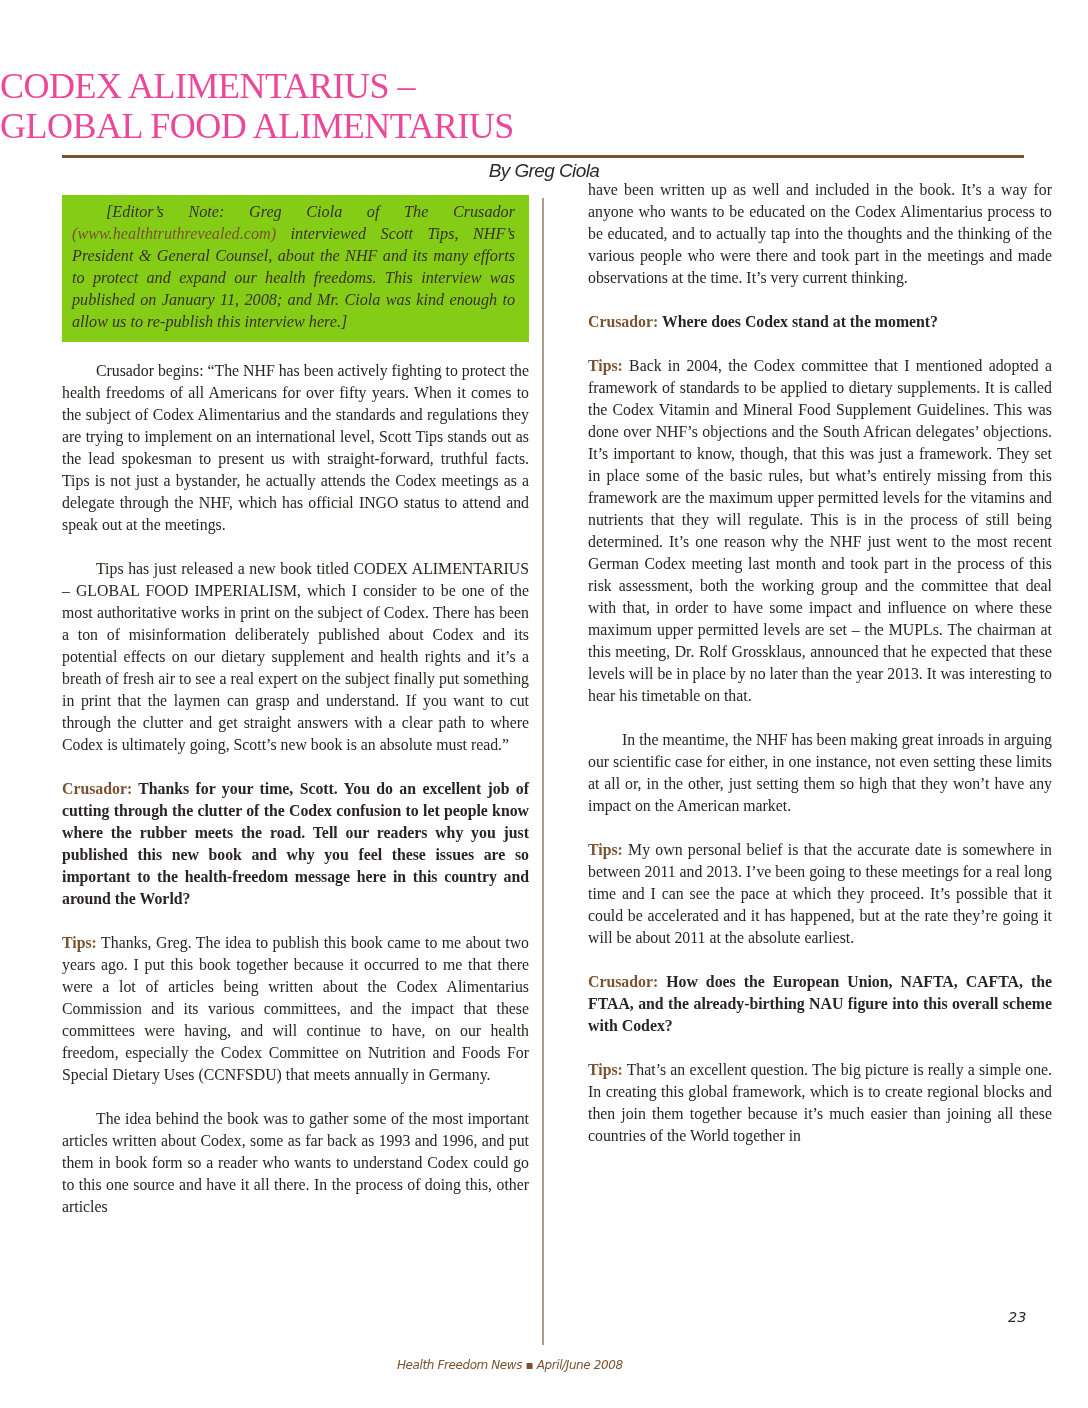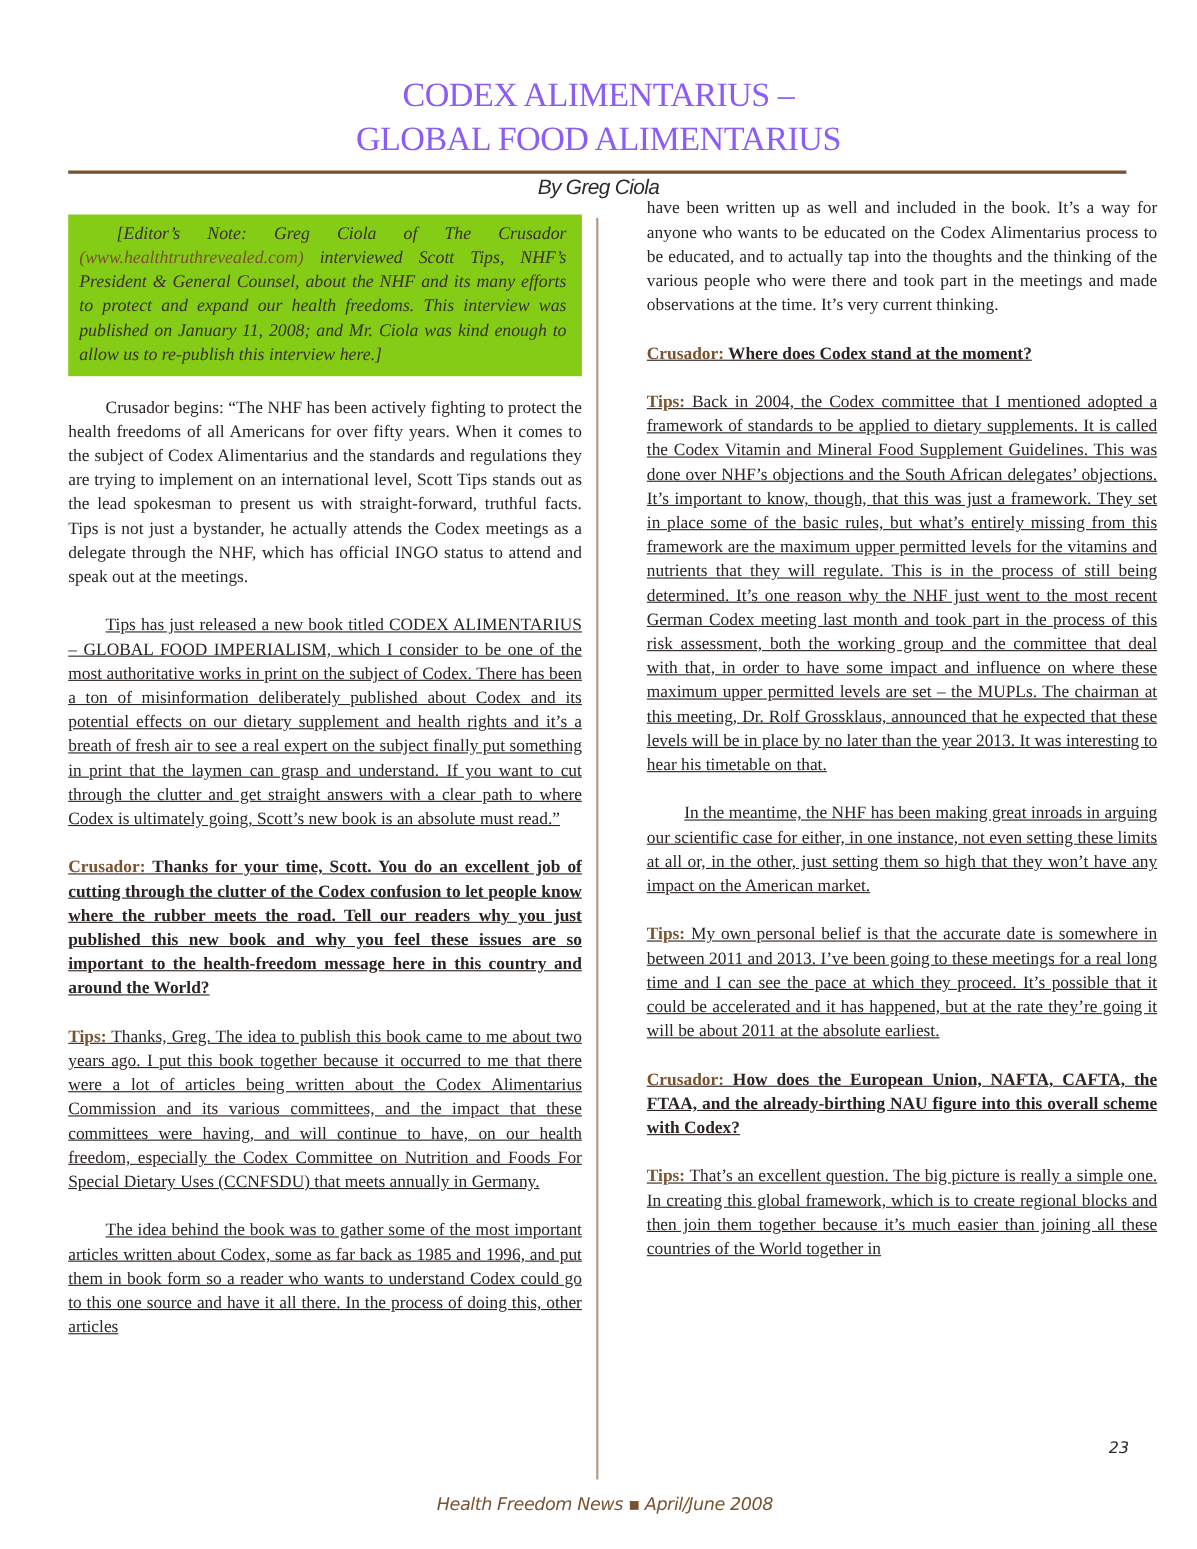--- a/index.html
+++ b/index.html
@@ -1,32 +1,32 @@
 <!DOCTYPE html>
 <html><head>
   <meta charset="utf-8">
   <style>
     html, body { margin: 0; padding: 0; background: #ffffff; }
     body { width: 1088px; height: 1408px; position: relative; overflow: hidden; font-family: "Liberation Serif", "DejaVu Serif", serif; color: #2a2422; }
-    .title { position: absolute; left: 0; right: 0; top: 66px; text-align: center; color: #8b5cf6; font-family: "Liberation Serif", serif; font-size: 31px; line-height: 40px; letter-spacing: -0.5px; }
+    .title { position: absolute; left: 0; right: 0; top: 66px; color: #ec4899; font-family: "Liberation Serif", serif; font-size: 36px; line-height: 40px; letter-spacing: -0.5px; }
     .title div { white-space: nowrap; }
     .rule { position: absolute; left: 62px; width: 962px; top: 155px; height: 3px; background: #7a5230; }
     .byline { position: absolute; left: 0; right: 0; top: 160px; text-align: center; font-family: Liberation Sans, sans-serif; font-style: italic; font-size: 19px; color: #2e2a27; letter-spacing: -0.6px; }
     .col { position: absolute; font-size: 15.8px; line-height: 22px; text-align: justify; }
     .col-left { left: 62px; width: 467px; top: 195px; }
     .col-right { left: 560px; width: 464px; top: 179px; margin-left: 28px; }
     .divider { position: absolute; left: 542px; top: 198px; width: 2px; height: 1147px; background: #b09a88; }
     .note { background: #84cc16; padding: 6px 14px 6px 10px; margin: 0 0 18px 0; font-style: italic; font-size: 16.2px; line-height: 22px; color: #3a302c; text-align: justify; height: 147px; box-sizing: border-box; }
     .note .link { color: #7a5230; }
     .indent { text-indent: 34px; }
     p { margin: 0; }
-    .gap { margin-top: 22px; text-decoration: underline; }
+    .gap { margin-top: 22px; }
     .speaker { color: #7a5230; font-weight: bold; }
     .q { font-weight: bold; color: #2a2422; }
-    .footer { position: absolute; top: 1358px; left: 397px; font-family: "DejaVu Sans", sans-serif; font-style: italic; font-size: 16px; color: #7a5230; letter-spacing: -0.4px; }
+    .footer { position: absolute; top: 1358px; left: 397px; font-family: "DejaVu Sans", sans-serif; font-style: italic; font-size: 12px; color: #7a5230; letter-spacing: -0.4px; }
     .pagenum { position: absolute; top: 1309px; left: 1008px; font-family: "DejaVu Sans", sans-serif; font-style: italic; font-size: 14.5px; color: #2e2a27; }
   </style>
 </head>
 <body>
 
 <div class="title">
   <div>CODEX ALIMENTARIUS –</div>
   <div>GLOBAL FOOD ALIMENTARIUS</div>
 </div>
 <div class="rule"></div>
@@ -35,21 +35,21 @@
 <div class="divider"></div>
 
 <div class="col col-left">
   <div class="note">
     <span class="indent-span" style="padding-left:34px">[Editor’s Note: Greg Ciola of The Crusador </span><span class="link">(www.healthtruthrevealed.com)</span><span> interviewed Scott Tips, NHF’s President &amp; General Counsel, about the NHF and its many efforts to protect and expand our health freedoms. This interview was published on January 11, 2008; and Mr. Ciola was kind enough to allow us to re-publish this interview here.]</span>
   </div>
   <p class="indent">Crusador begins: “The NHF has been actively fighting to protect the health freedoms of all Americans for over fifty years. When it comes to the subject of Codex Alimentarius and the standards and regulations they are trying to implement on an international level, Scott Tips stands out as the lead spokesman to present us with straight-forward, truthful facts. Tips is not just a bystander, he actually attends the Codex meetings as a delegate through the NHF, which has official INGO status to attend and speak out at the meetings.</p>
   <p class="indent gap">Tips has just released a new book titled CODEX ALIMENTARIUS – GLOBAL FOOD IMPERIALISM, which I consider to be one of the most authoritative works in print on the subject of Codex. There has been a ton of misinformation deliberately published about Codex and its potential effects on our dietary supplement and health rights and it’s a breath of fresh air to see a real expert on the subject finally put something in print that the laymen can grasp and understand. If you want to cut through the clutter and get straight answers with a clear path to where Codex is ultimately going, Scott’s new book is an absolute must read.”</p>
   <p class="gap q"><span class="speaker">Crusador:</span><span> Thanks for your time, Scott. You do an excellent job of cutting through the clutter of the Codex confusion to let people know where the rubber meets the road. Tell our readers why you just published this new book and why you feel these issues are so important to the health-freedom message here in this country and around the World?</span></p>
   <p class="gap"><span class="speaker">Tips:</span><span> Thanks, Greg. The idea to publish this book came to me about two years ago. I put this book together because it occurred to me that there were a lot of articles being written about the Codex Alimentarius Commission and its various committees, and the impact that these committees were having, and will continue to have, on our health freedom, especially the Codex Committee on Nutrition and Foods For Special Dietary Uses (CCNFSDU) that meets annually in Germany.</span></p>
-  <p class="indent gap">The idea behind the book was to gather some of the most important articles written about Codex, some as far back as 1985 and 1996, and put them in book form so a reader who wants to understand Codex could go to this one source and have it all there. In the process of doing this, other articles</p>
+  <p class="indent gap">The idea behind the book was to gather some of the most important articles written about Codex, some as far back as 1993 and 1996, and put them in book form so a reader who wants to understand Codex could go to this one source and have it all there. In the process of doing this, other articles</p>
 </div>
 
 <div class="col col-right">
   <p>have been written up as well and included in the book. It’s a way for anyone who wants to be educated on the Codex Alimentarius process to be educated, and to actually tap into the thoughts and the thinking of the various people who were there and took part in the meetings and made observations at the time. It’s very current thinking.</p>
   <p class="gap q"><span class="speaker">Crusador:</span><span> Where does Codex stand at the moment?</span></p>
   <p class="gap"><span class="speaker">Tips:</span><span> Back in 2004, the Codex committee that I mentioned adopted a framework of standards to be applied to dietary supplements. It is called the Codex Vitamin and Mineral Food Supplement Guidelines. This was done over NHF’s objections and the South African delegates’ objections. It’s important to know, though, that this was just a framework. They set in place some of the basic rules, but what’s entirely missing from this framework are the maximum upper permitted levels for the vitamins and nutrients that they will regulate. This is in the process of still being determined. It’s one reason why the NHF just went to the most recent German Codex meeting last month and took part in the process of this risk assessment, both the working group and the committee that deal with that, in order to have some impact and influence on where these maximum upper permitted levels are set – the MUPLs. The chairman at this meeting, Dr. Rolf Grossklaus, announced that he expected that these levels will be in place by no later than the year 2013. It was interesting to hear his timetable on that.</span></p>
   <p class="indent gap">In the meantime, the NHF has been making great inroads in arguing our scientific case for either, in one instance, not even setting these limits at all or, in the other, just setting them so high that they won’t have any impact on the American market.</p>
   <p class="gap"><span class="speaker">Tips:</span><span> My own personal belief is that the accurate date is somewhere in between 2011 and 2013. I’ve been going to these meetings for a real long time and I can see the pace at which they proceed. It’s possible that it could be accelerated and it has happened, but at the rate they’re going it will be about 2011 at the absolute earliest.</span></p>
   <p class="gap q"><span class="speaker">Crusador:</span><span> How does the European Union, NAFTA, CAFTA, the FTAA, and the already-birthing NAU figure into this overall scheme with Codex?</span></p>
   <p class="gap"><span class="speaker">Tips:</span><span> That’s an excellent question. The big picture is really a simple one. In creating this global framework, which is to create regional blocks and then join them together because it’s much easier than joining all these countries of the World together in</span></p>

